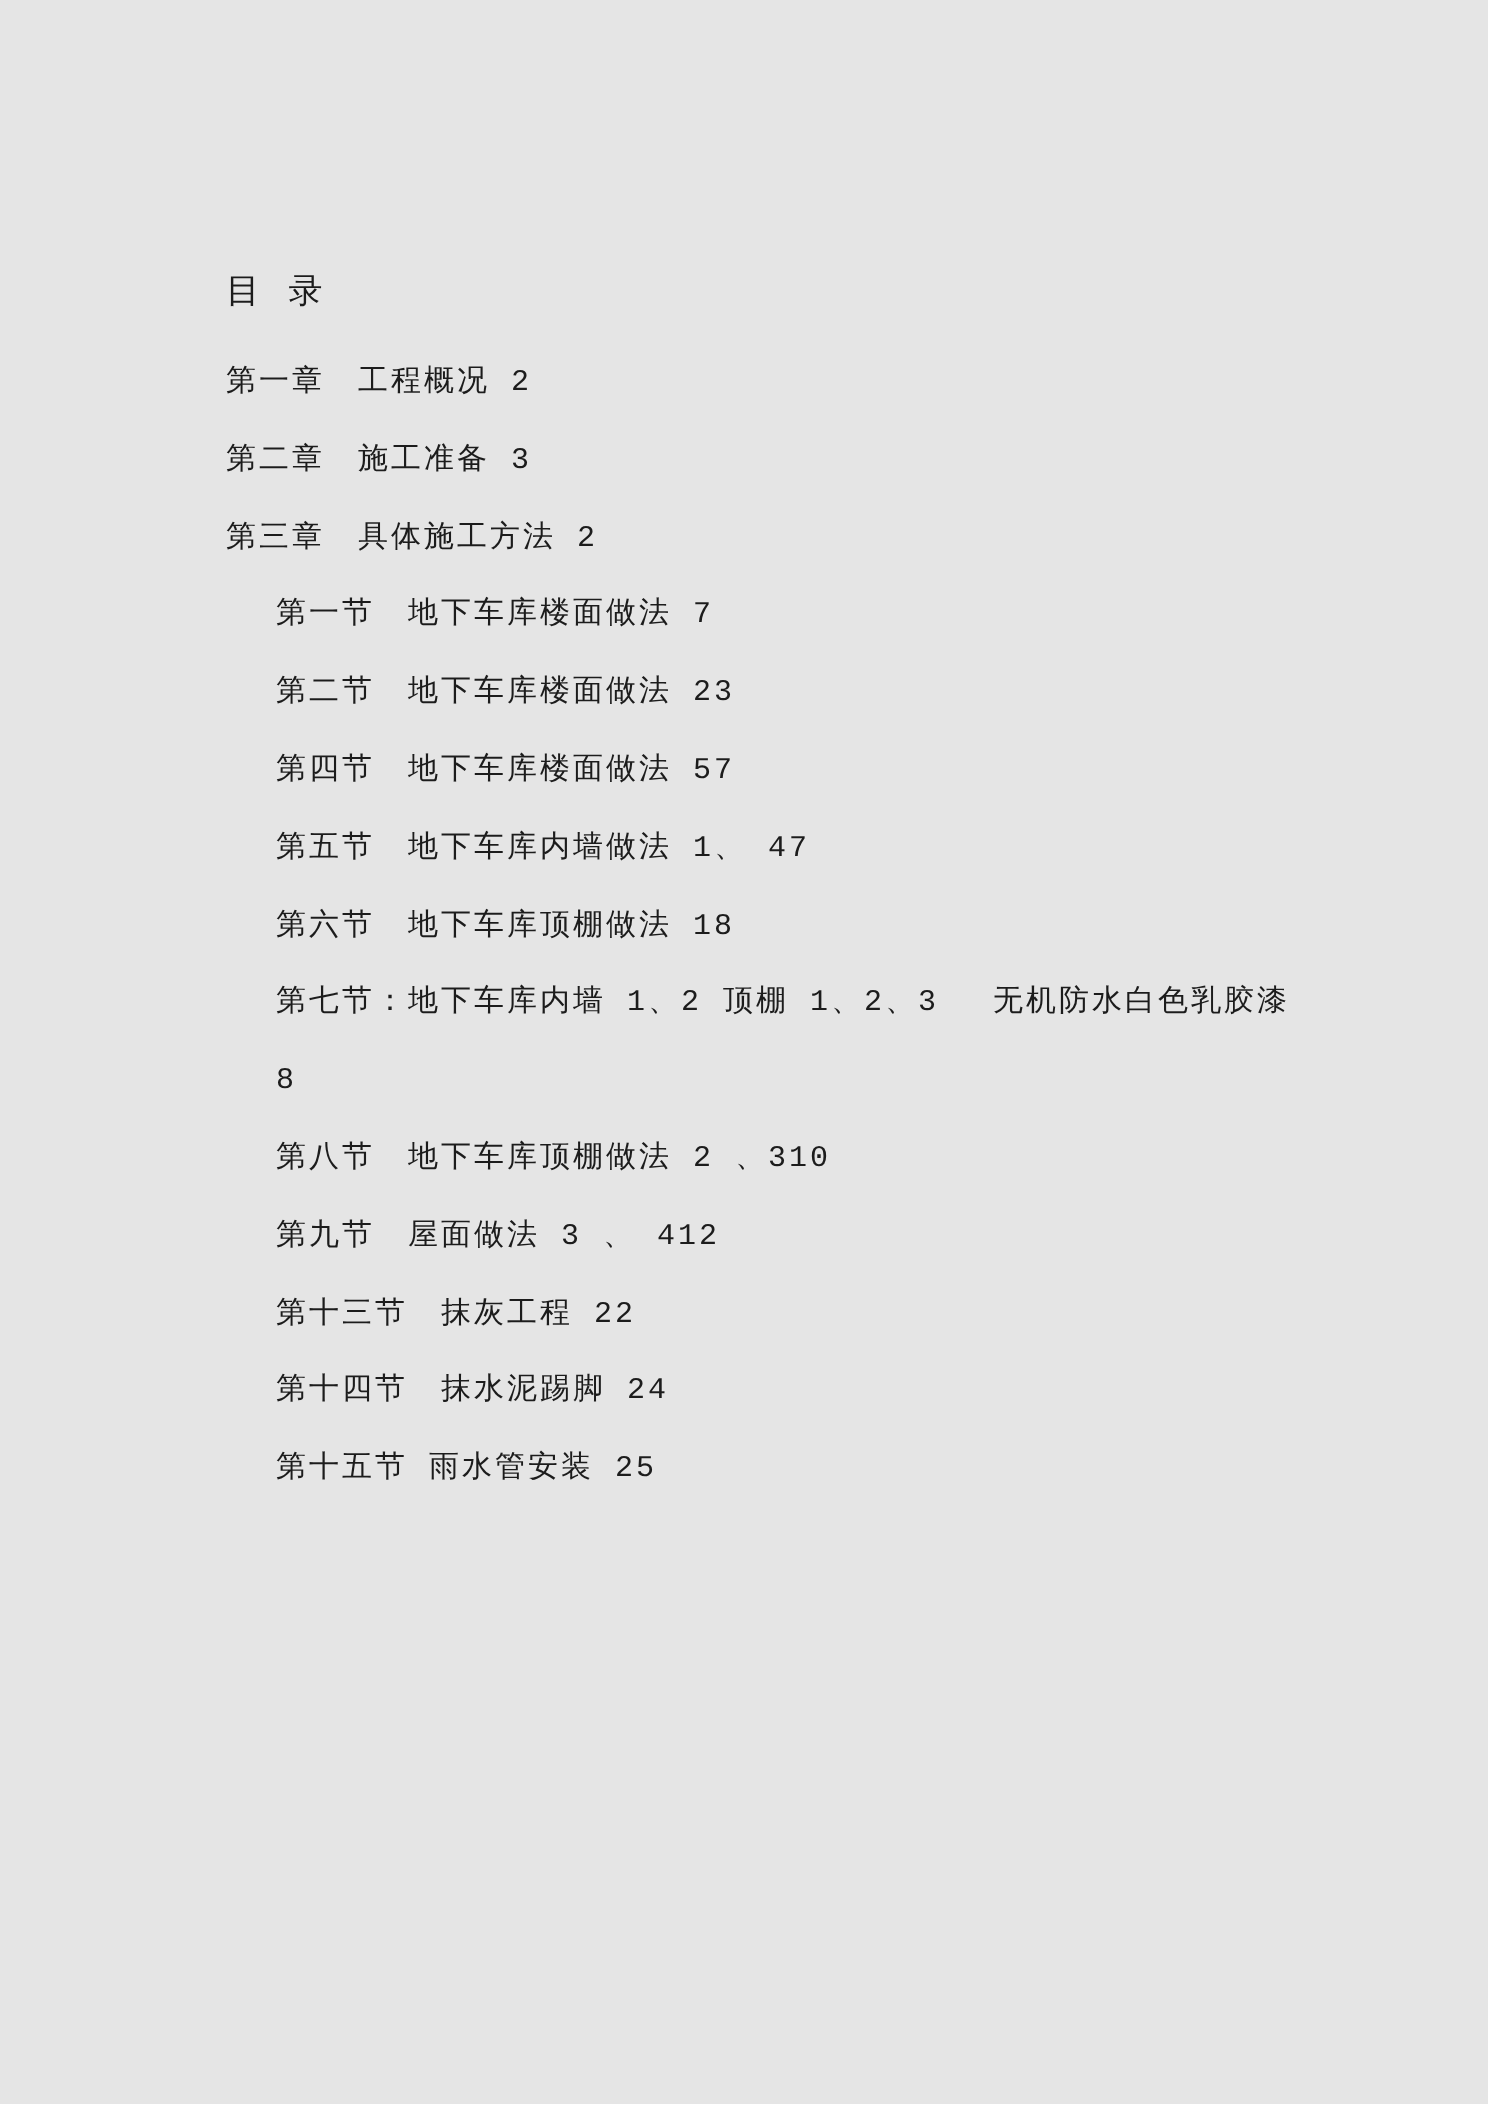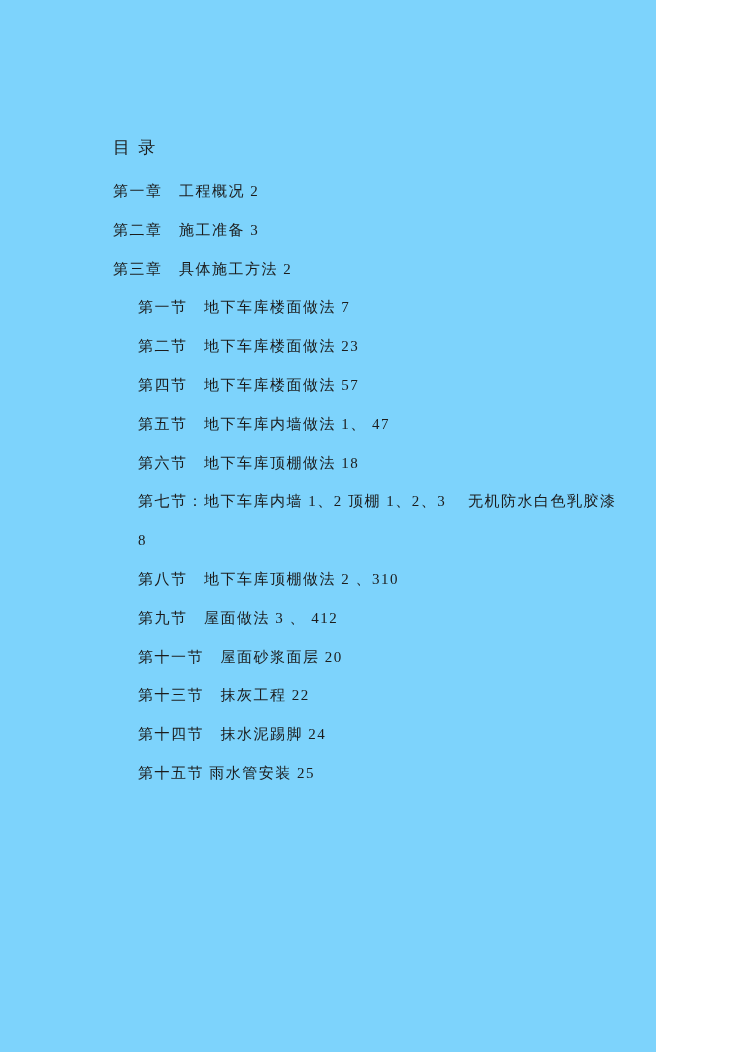--- a/index.html
+++ b/index.html
@@ -2,25 +2,25 @@
 <html><head>
 <meta charset="utf-8">
 <style>
   html, body {
     margin: 0;
     padding: 0;
     background: #ffffff;
   }
   .page {
     position: relative;
-    width: 656px;
+    width: 744px;
     height: 1052px;
-    background: #7dd3fc;
+    background: #e5e5e5;
     overflow: hidden;
-    font-family: Liberation Serif, serif;
+    font-family: Liberation Mono, monospace;
     color: #1c1c1c;
   }
   .content {
     position: absolute;
     top: 139px;
     left: 113px;
     width: 600px;
   }
   .toc-title {
     font-size: 17px;
@@ -57,18 +57,17 @@
 
     <div class="line section">第一节　地下车库楼面做法 7</div>
     <div class="line section">第二节　地下车库楼面做法 23</div>
     <div class="line section">第四节　地下车库楼面做法 57</div>
     <div class="line section">第五节　地下车库内墙做法 1、 47</div>
     <div class="line section">第六节　地下车库顶棚做法 18</div>
     <div class="line section">第七节：地下车库内墙 1、2 顶棚 1、2、3　 无机防水白色乳胶漆</div>
     <div class="line section-continuation">8</div>
     <div class="line section">第八节　地下车库顶棚做法 2 、310</div>
     <div class="line section">第九节　屋面做法 3 、 412</div>
-    <div class="line section">第十一节　屋面砂浆面层 20</div>
     <div class="line section">第十三节　抹灰工程 22</div>
     <div class="line section">第十四节　抹水泥踢脚 24</div>
     <div class="line section">第十五节 雨水管安装 25</div>
   </div>
 </div>
 
 </body></html>

